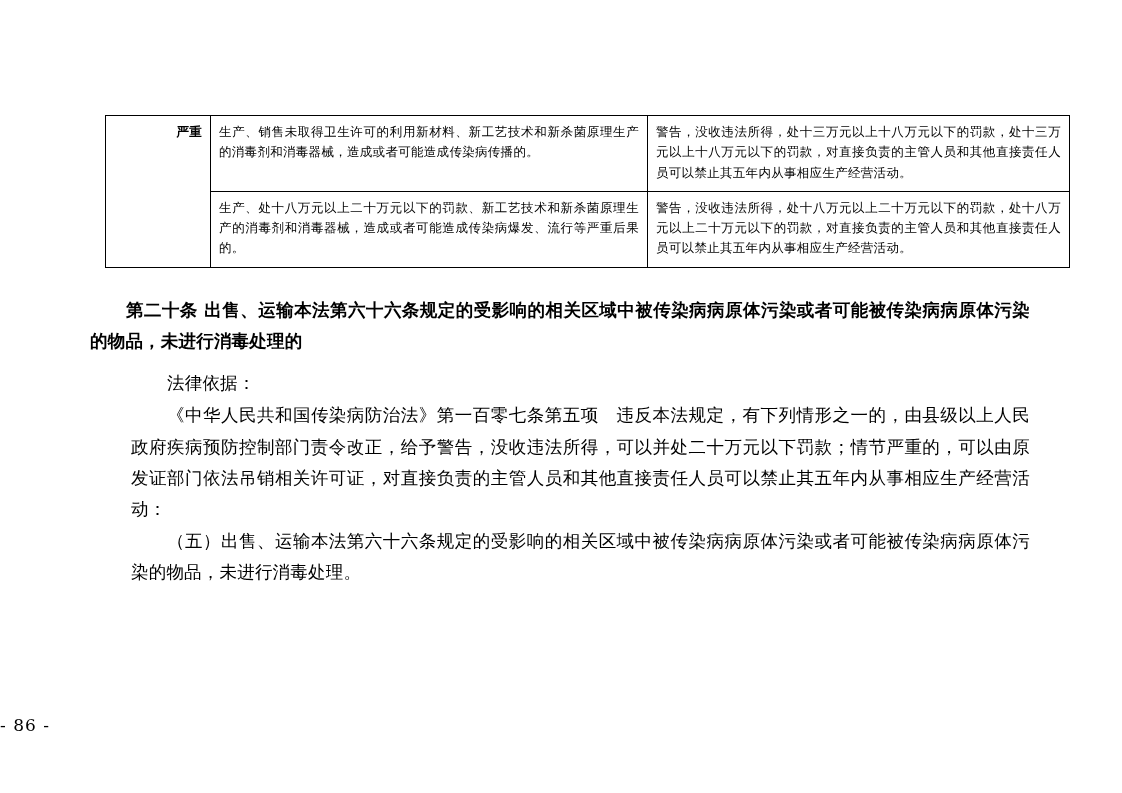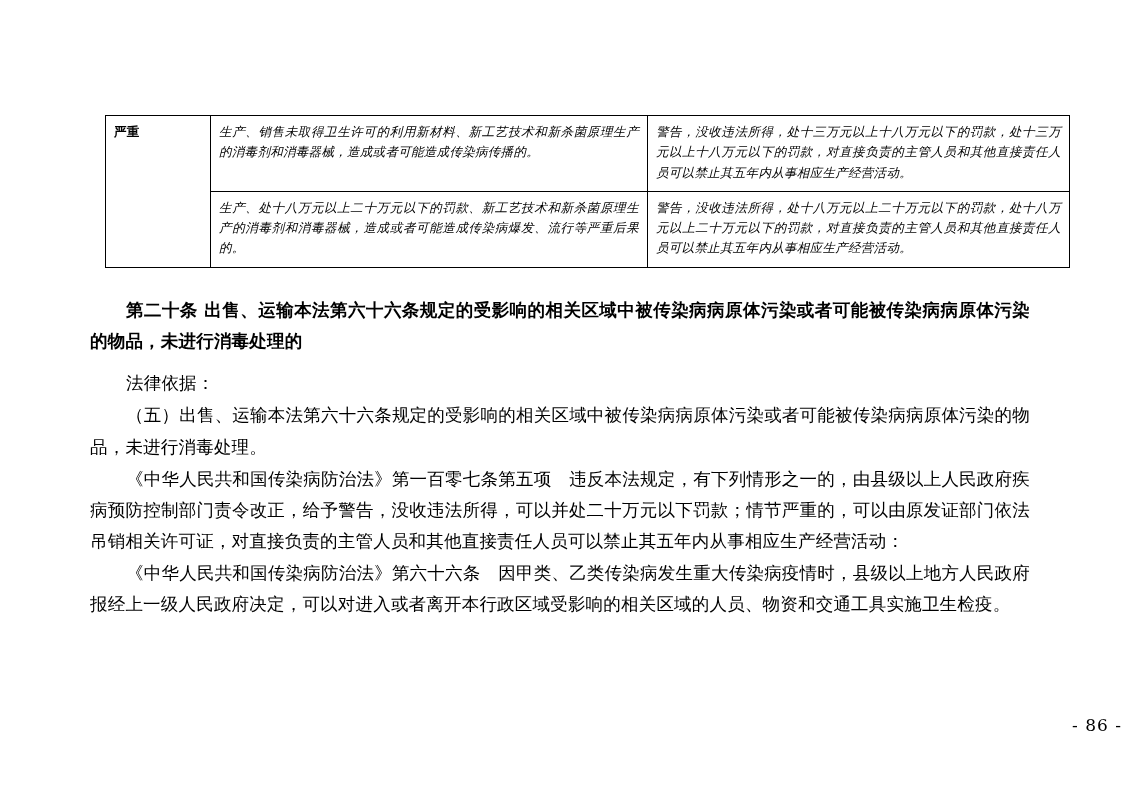--- a/index.html
+++ b/index.html
@@ -39,31 +39,30 @@
     font-family: "DejaVu Sans", "Liberation Sans", sans-serif;
     font-size: 12.5px;
     line-height: 1.62;
     letter-spacing: 0.3px;
   }
   .col-sev { width: 88px; }
   .col-act { width: 420px; }
   .col-pen { width: 405px; }
 
   .sev-cell {
-    text-align: left;
+    text-align: right;
     vertical-align: middle;
     font-weight: bold;
     font-size: 12.5px;
     padding-left: 2px;
     padding-right: 2px;
   }
   .cell-text {
     text-align: justify;
     text-justify: inter-ideograph;
-    font-style: italic;
   }
 
   
   .body-block {
     position: absolute;
     left: 90px;
     top: 295px;
     width: 940px;
   }
   .para {
@@ -77,29 +76,30 @@
   }
   .heading {
     font-weight: bold;
     text-indent: 36px;
     font-size: 17.5px;
     line-height: 1.78;
     margin-bottom: 11px;
   }
   .indent2 {
     text-indent: 36px;
+    margin-left: 41px;
   }
 
   
   .footer {
     position: absolute;
     left: 0;
     top: 715px;
     width: 1122px;
-    text-align: right;
+    text-align: left;
     font-family: "DejaVu Serif", "Liberation Serif", serif;
     font-size: 17px;
     letter-spacing: 1px;
   }
 </style>
 </head>
 <body>
 
 <div class="page">
 
@@ -113,20 +113,19 @@
       <tr>
         <td class="col-act cell-text">生产、处十八万元以上二十万元以下的罚款、新工艺技术和新杀菌原理生产的消毒剂和消毒器械，造成或者可能造成传染病爆发、流行等严重后果的。</td>
         <td class="col-pen cell-text">警告，没收违法所得，处十八万元以上二十万元以下的罚款，处十八万元以上二十万元以下的罚款，对直接负责的主管人员和其他直接责任人员可以禁止其五年内从事相应生产经营活动。</td>
       </tr>
     </tbody>
   </table>
 
   <div class="body-block">
     <p class="para heading">第二十条 出售、运输本法第六十六条规定的受影响的相关区域中被传染病病原体污染或者可能被传染病病原体污染的物品，未进行消毒处理的</p>
     <p class="para indent2">法律依据：</p>
+    <p class="para indent2">《中华人民共和国传染病防治法》第一百零七条第五项　违反本法规定，有下列情形之一的，由县级以上人民政府疾病预防控制部门责令改正，给予警告，没收违法所得，可以并处二十万元以下罚款；情节严重的，可以由原发证部门依法吊销相关许可证，对直接负责的主管人员和其他直接责任人员可以禁止其五年内从事相应生产经营活动：</p>
     <p class="para indent2">（五）出售、运输本法第六十六条规定的受影响的相关区域中被传染病病原体污染或者可能被传染病病原体污染的物品，未进行消毒处理。</p>
-    <p class="para indent2">《中华人民共和国传染病防治法》第一百零七条第五项　违反本法规定，有下列情形之一的，由县级以上人民政府疾病预防控制部门责令改正，给予警告，没收违法所得，可以并处二十万元以下罚款；情节严重的，可以由原发证部门依法吊销相关许可证，对直接负责的主管人员和其他直接责任人员可以禁止其五年内从事相应生产经营活动：</p>
-    <p class="para indent2">《中华人民共和国传染病防治法》第六十六条　因甲类、乙类传染病发生重大传染病疫情时，县级以上地方人民政府报经上一级人民政府决定，可以对进入或者离开本行政区域受影响的相关区域的人员、物资和交通工具实施卫生检疫。</p>
   </div>
 
   <div class="footer">- 86 -</div>
 
 </div>
 
 </body></html>

